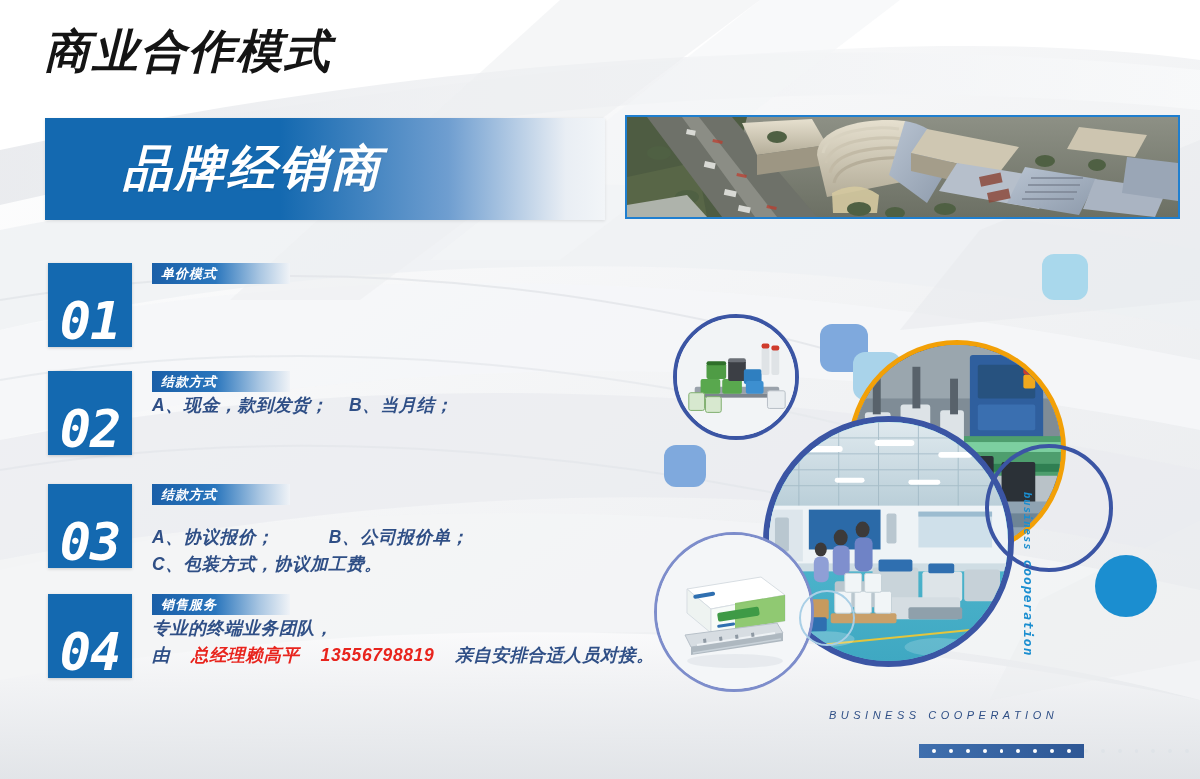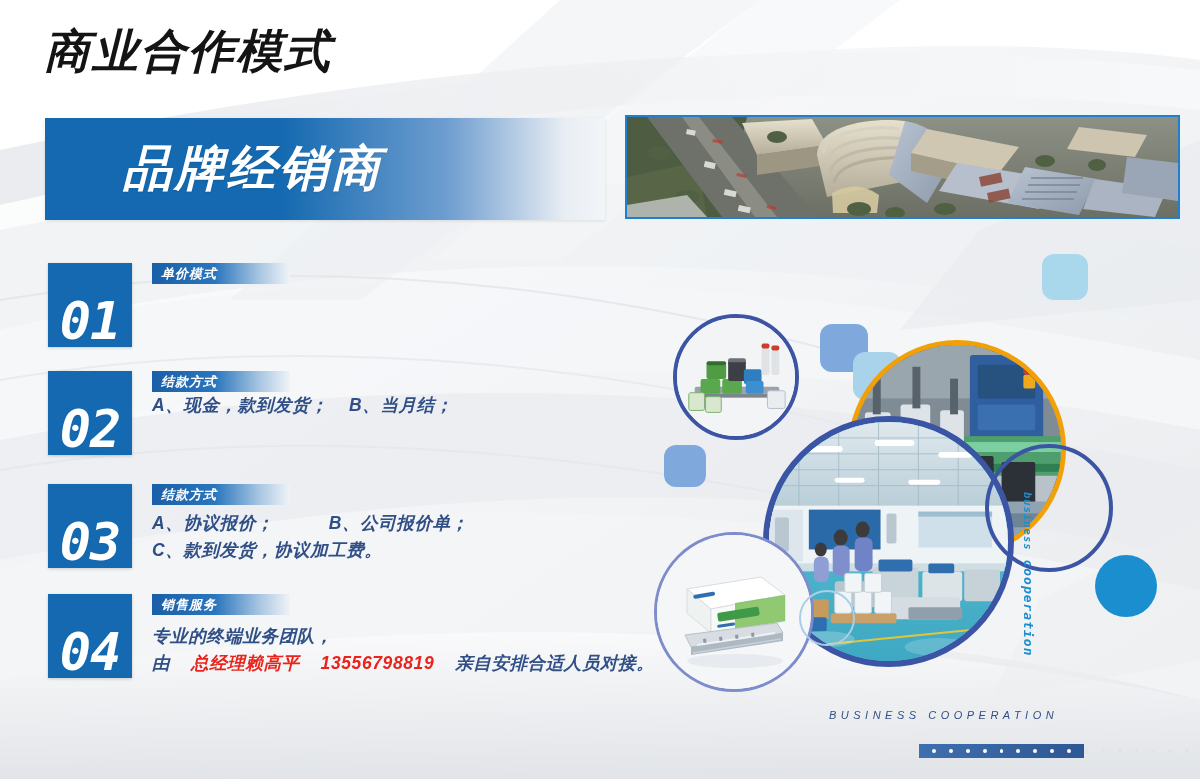--- a/index.html
+++ b/index.html
@@ -261,36 +261,36 @@
       </div>
     </div>
   </div>
 
   <div class="item" style="top:484px;">
     <div class="badge">
       <span>03</span>
     </div>
     <div class="item-body">
       <div class="tag">结款方式</div>
-      <div class="line" style="margin-top:5px;">
+      <div class="line" style="margin-top:19px;">
         <span>A、协议报价；</span>
         <span class="gap"></span>
         <span>B、公司报价单；</span>
       </div>
-      <div class="line">C、款到发货，协议加工费。</div>
+      <div class="line">C、包装方式，协议加工费。</div>
     </div>
   </div>
 
   <div class="item" style="top:594px;">
     <div class="badge">
       <span>04</span>
     </div>
     <div class="item-body">
       <div class="tag">销售服务</div>
-      <div class="line" style="margin-top:8px;">专业的终端业务团队，</div>
+      <div class="line" style="margin-top:0;">专业的终端业务团队，</div>
       <div class="line">
         <span>由</span>
         <span class="gap-s"></span>
         <span class="red">总经理赖高平</span>
         <span class="gap-s"></span>
         <span class="red">13556798819</span>
         <span class="gap-s"></span>
         <span>亲自安排合适人员对接。</span>
       </div>
     </div>

